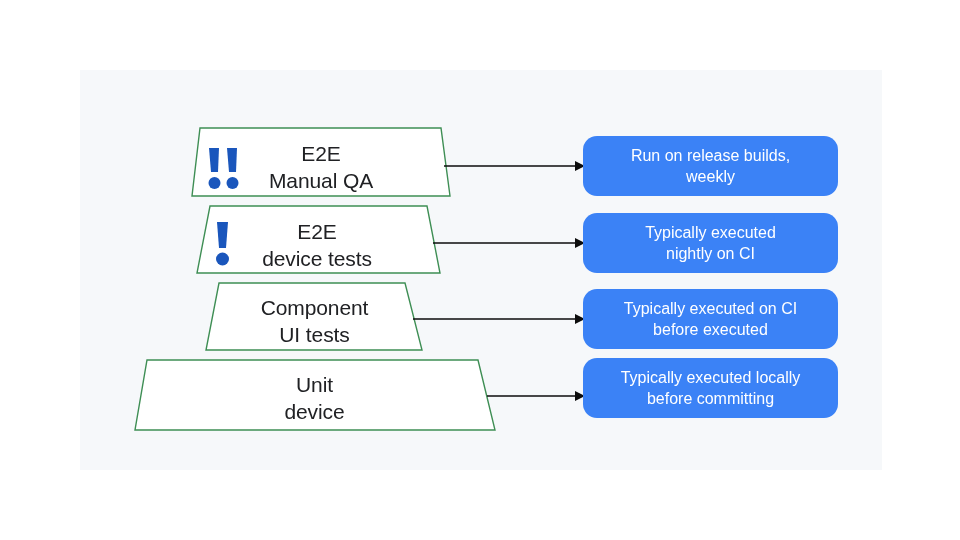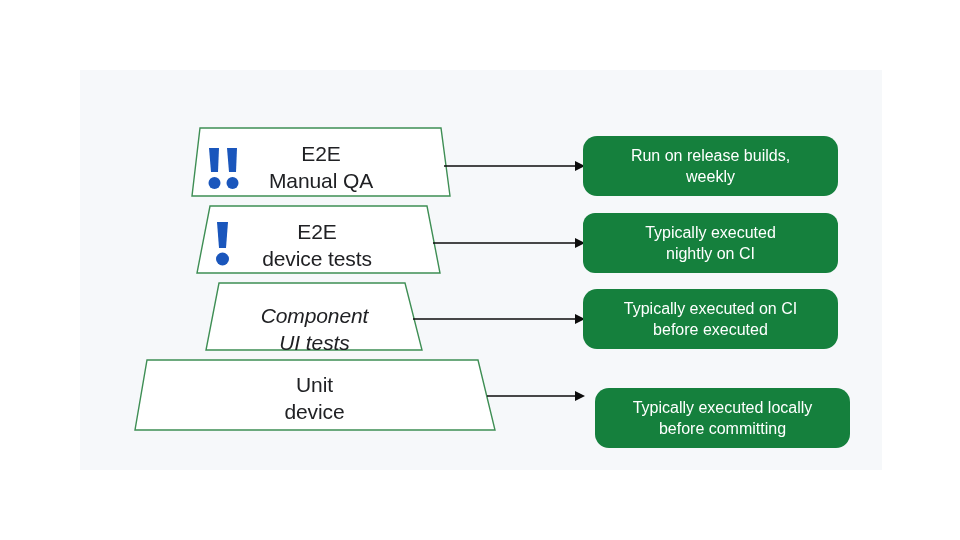--- a/index.html
+++ b/index.html
@@ -71,21 +71,21 @@
   .bang-icon {
     position: absolute;
   }
 
   
   .callout {
     position: absolute;
     left: 583px;
     width: 255px;
     height: 60px;
-    background: #15803d;
+    background: #3b82f6;
     border-radius: 14px;
     color: #ffffff;
     font-size: 16px;
     line-height: 21px;
     text-align: center;
     white-space: pre-line;
     display: flex;
     align-items: center;
     justify-content: center;
     box-sizing: border-box;
@@ -124,39 +124,39 @@
     <g>
       <line class="connector-line" x1="487" y1="396" x2="575" y2="396"></line>
       <polygon class="connector-head" points="575,391 585,396 575,401"></polygon>
     </g>
   </svg>
 
   <div class="tier-label" style="left:246px; top:140px; width:150px;">E2E
 Manual QA</div>
   <div class="tier-label" style="left:242px; top:218px; width:150px;">E2E
 device tests</div>
-  <div class="tier-label" style="left:237px; top:302px; width:155px;font-style:italic;">Component
+  <div class="tier-label" style="left:237px; top:294px; width:155px;">Component
 UI tests</div>
   <div class="tier-label" style="left:237px; top:371px; width:155px;">Unit
 device</div>
 
   <svg class="bang-icon" style="left:207px; top:147px;" width="40" height="44" viewBox="0 0 40 44" xmlns="http://www.w3.org/2000/svg">
     <polygon fill="#1a56bc" points="2,1 12,1 11,25 4,25"></polygon>
     <circle fill="#1a56bc" cx="7.5" cy="36" r="6"></circle>
     <polygon fill="#1a56bc" points="20,1 30,1 29,25 22,25"></polygon>
     <circle fill="#1a56bc" cx="25.5" cy="36" r="6"></circle>
   </svg>
 
   <svg class="bang-icon" style="left:214px; top:221px;" width="26" height="46" viewBox="0 0 26 46" xmlns="http://www.w3.org/2000/svg">
     <polygon fill="#1a56bc" points="3,1 14,1 12,27 5,27"></polygon>
     <circle fill="#1a56bc" cx="8.5" cy="38" r="6.5"></circle>
   </svg>
 
   <div class="callout" style="top:136px;">Run on release builds,
 weekly</div>
-  <div class="callout" style="top:213px;border-radius:12px;">Typically executed
+  <div class="callout" style="top:213px;">Typically executed
 nightly on CI</div>
   <div class="callout" style="top:289px;">Typically executed on CI
 before executed</div>
-  <div class="callout" style="top:388px;margin-left:12px;">Typically executed locally
+  <div class="callout" style="top:358px;">Typically executed locally
 before committing</div>
 
 </div>
 
 </body></html>

